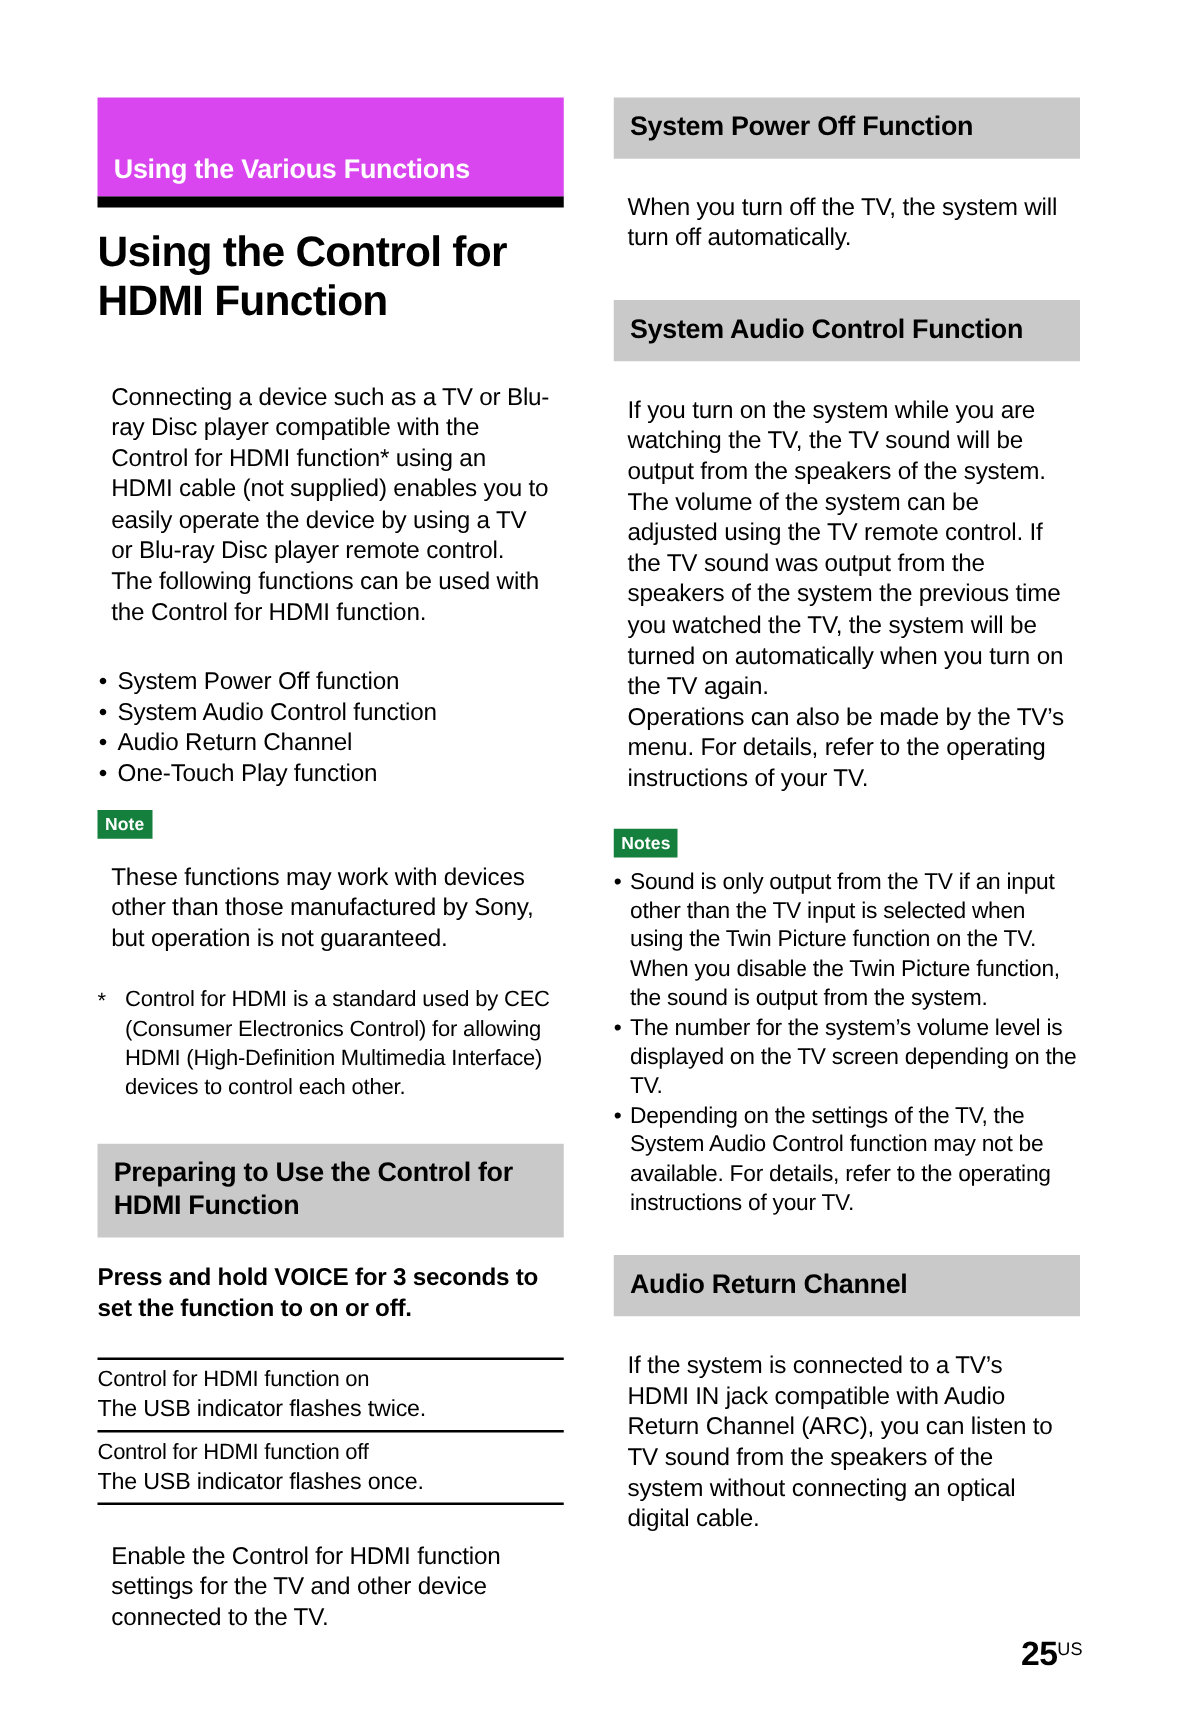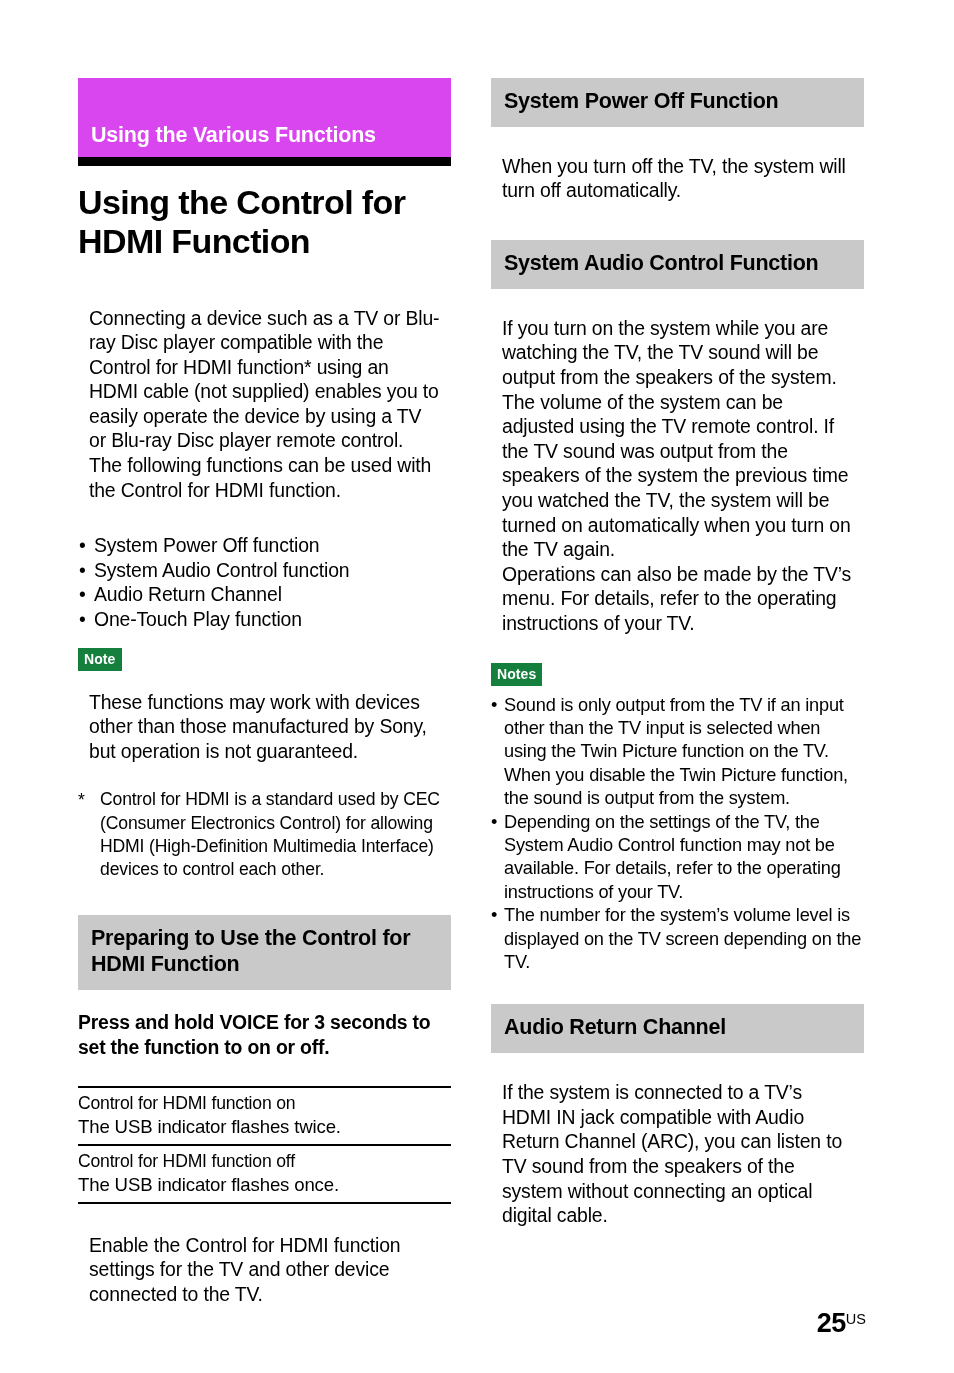--- a/index.html
+++ b/index.html
@@ -302,22 +302,22 @@
     <div class="gap-16"></div>
 
     <div>
       <span class="note-badge">Notes</span>
     </div>
 
     <div class="gap-8"></div>
 
     <ul class="note-bullets">
       <li>Sound is only output from the TV if an input other than the TV input is selected when using the Twin Picture function on the TV. When you disable the Twin Picture function, the sound is output from the system.</li>
+      <li>The number for the system’s volume level is displayed on the TV screen depending on the TV.</li>
       <li>Depending on the settings of the TV, the System Audio Control function may not be available. For details, refer to the operating instructions of your TV.</li>
-      <li>The number for the system’s volume level is displayed on the TV screen depending on the TV.</li>
     </ul>
 
     <div class="gap-30"></div>
 
     <div class="section-heading">Audio Return Channel</div>
 
     <div class="gap-16"></div>
 
     <p class="body">If the system is connected to a TV’s HDMI IN jack compatible with Audio Return Channel (ARC), you can listen to TV sound from the speakers of the system without connecting an optical digital cable.</p>
 

